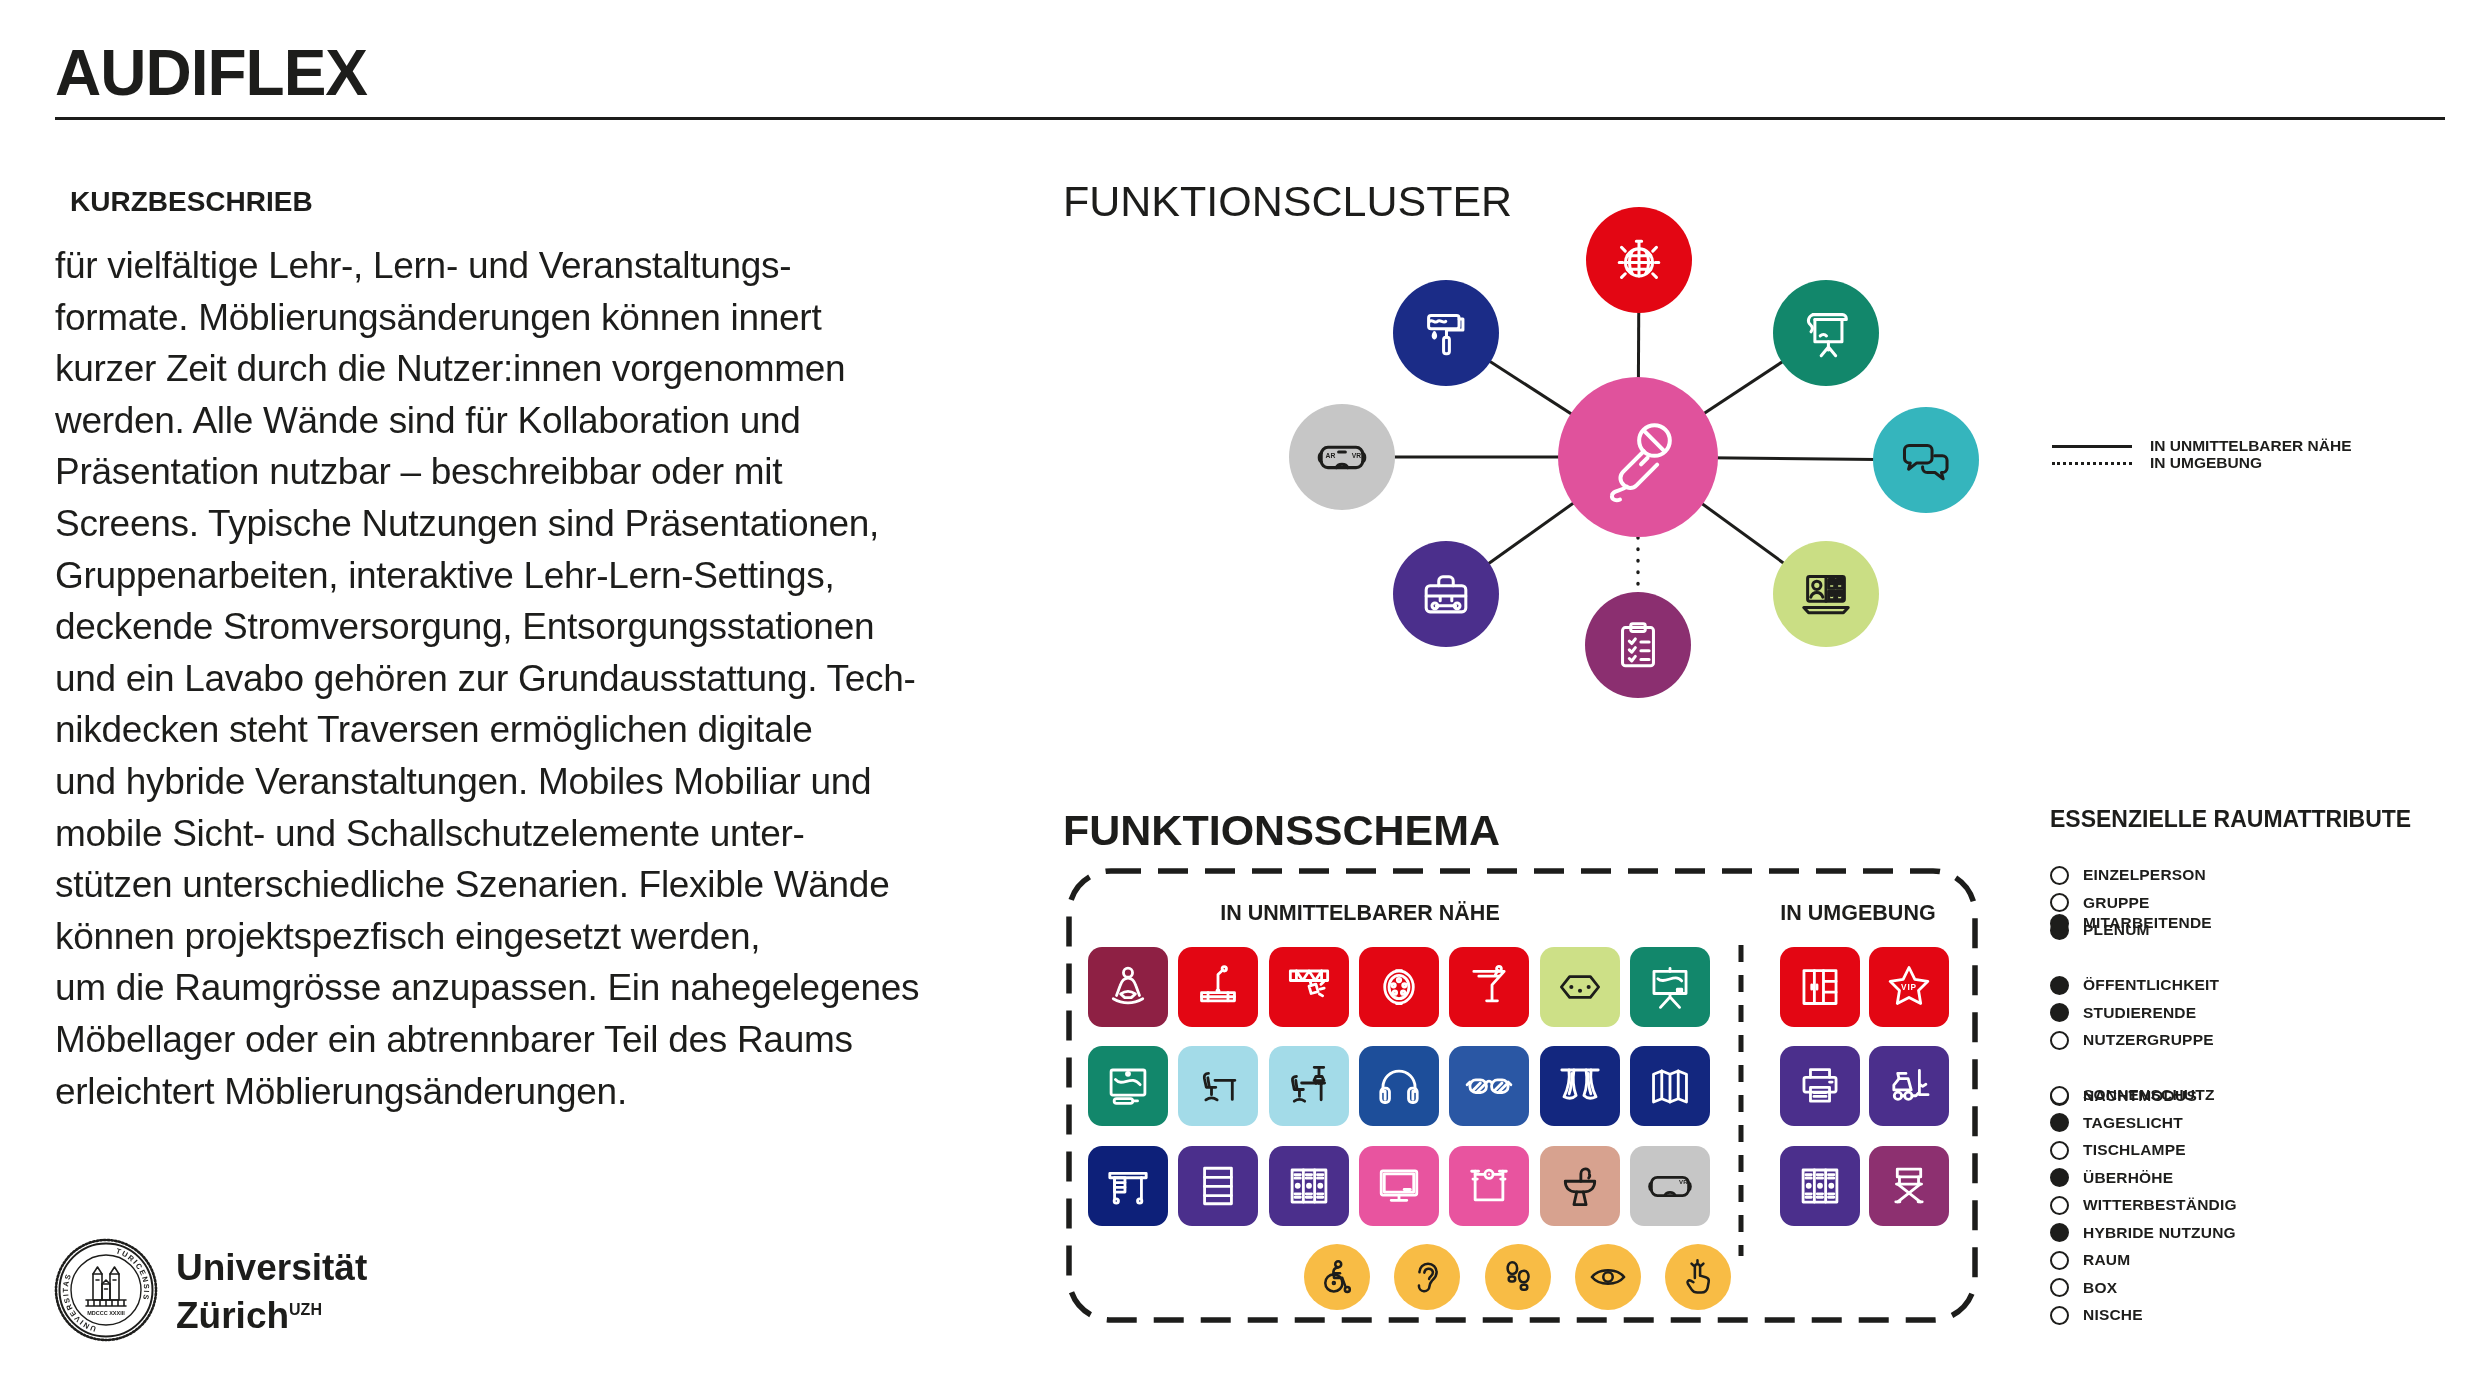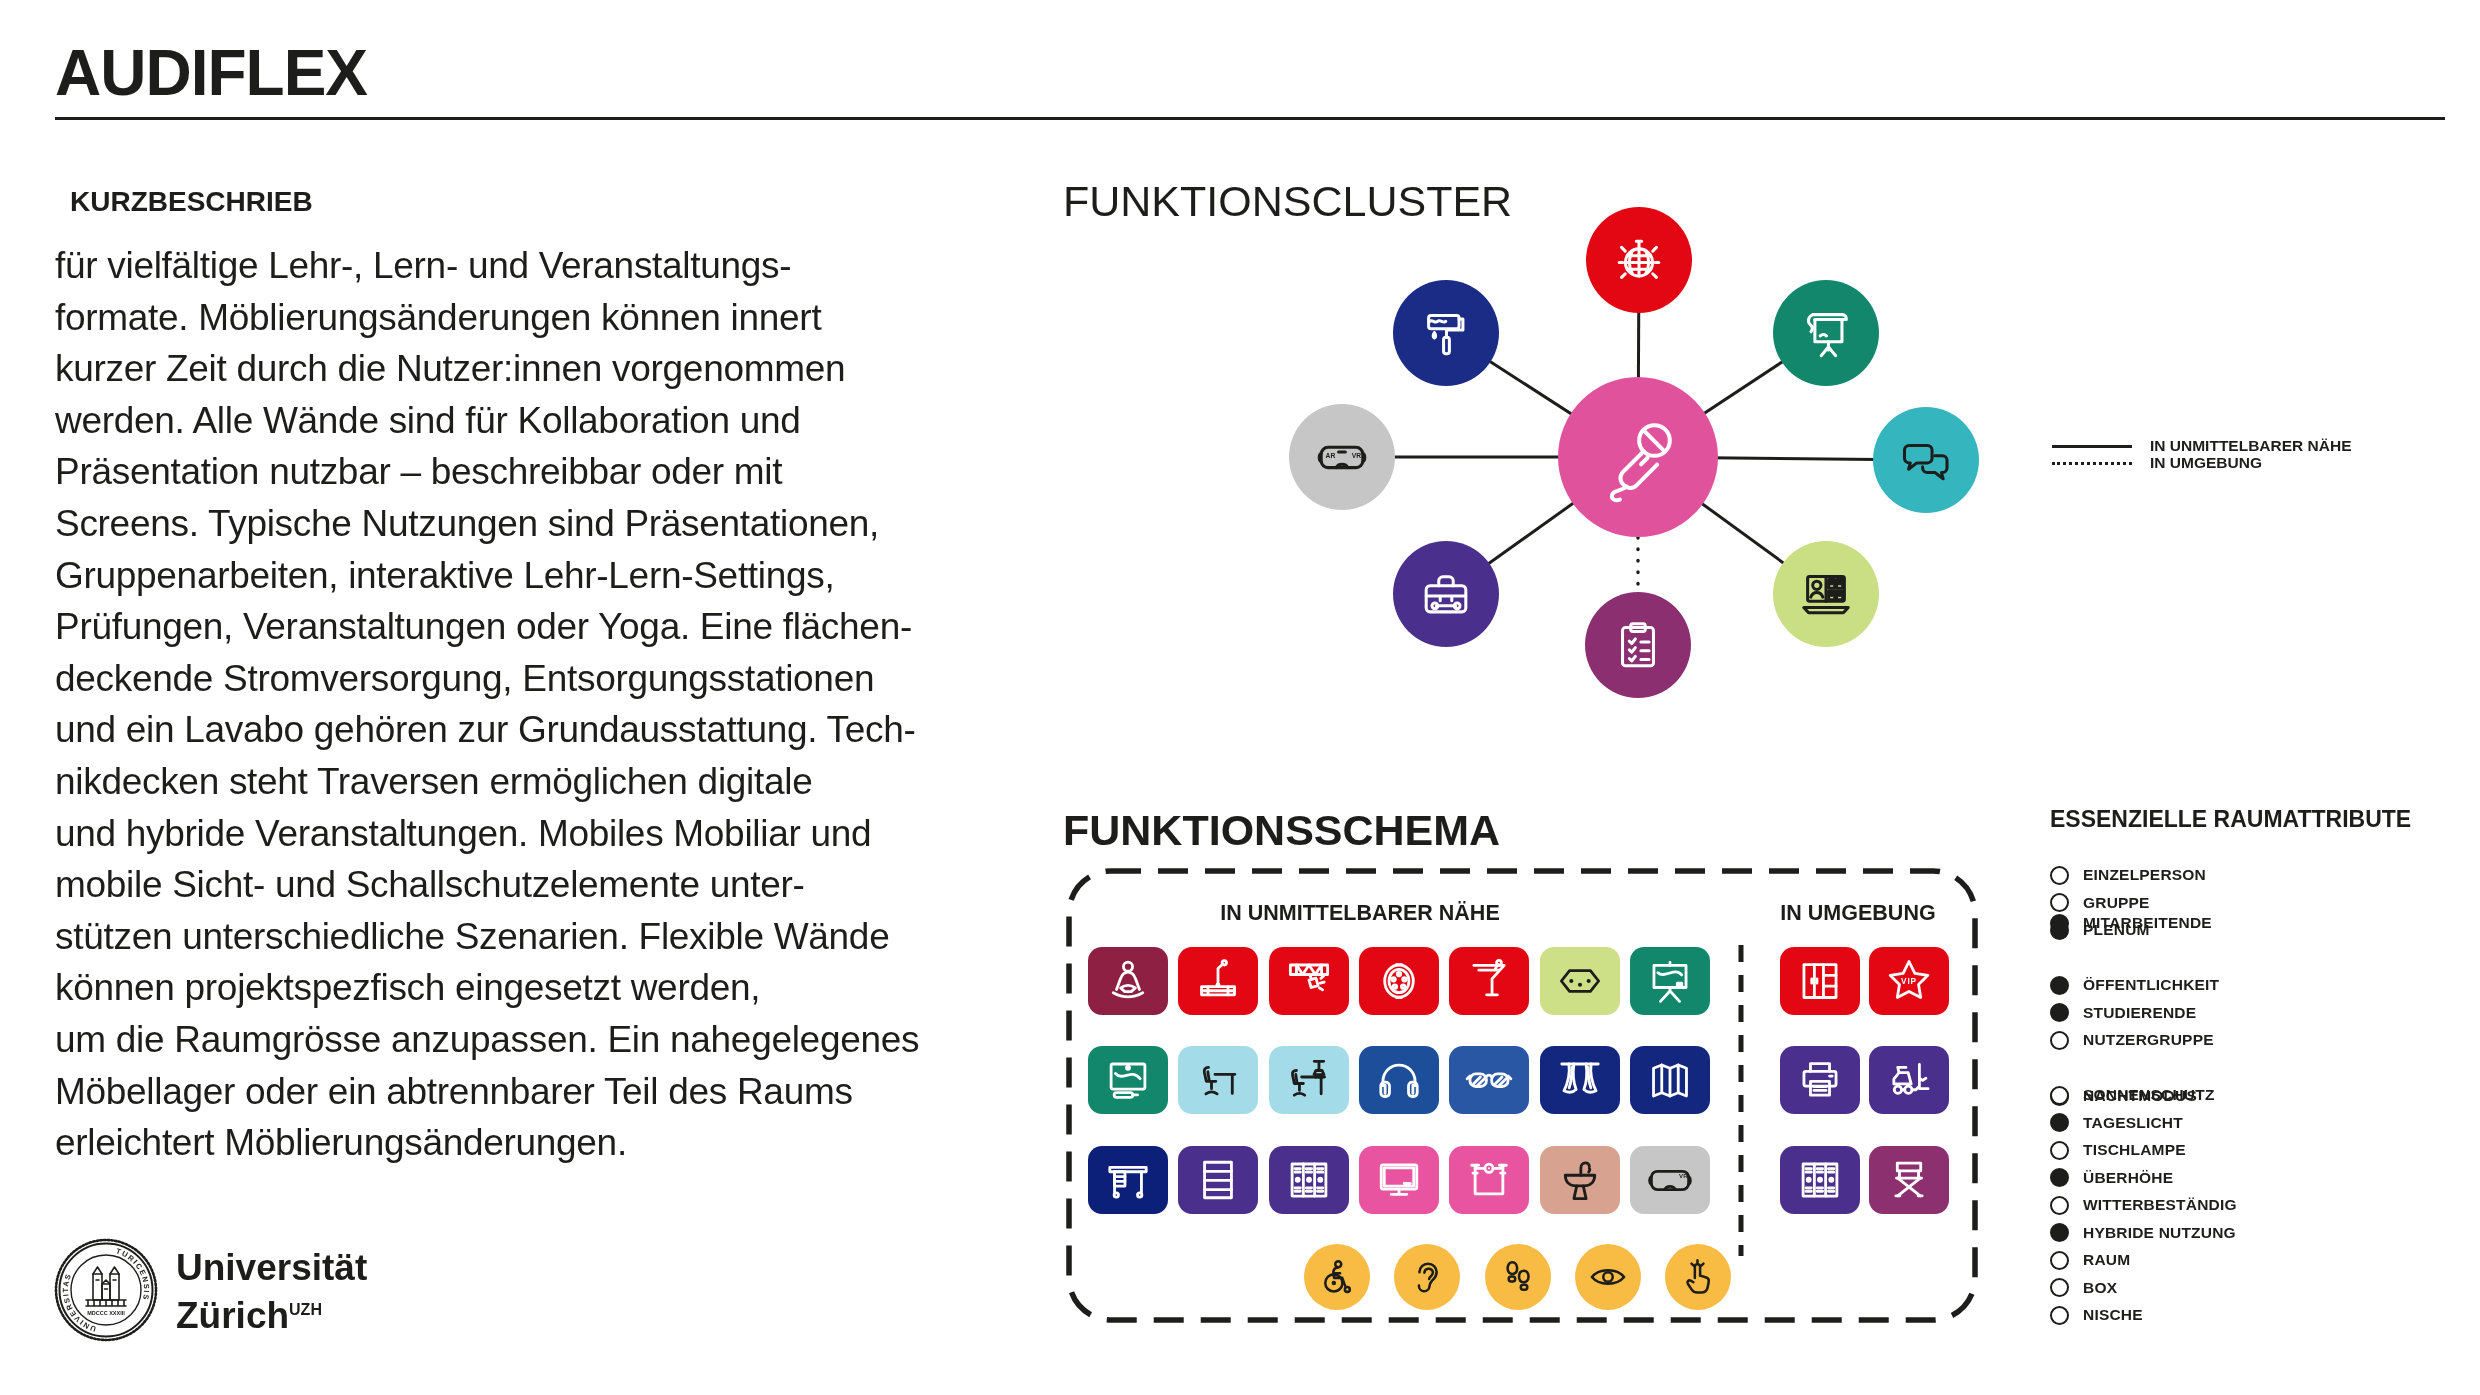--- a/index.html
+++ b/index.html
@@ -15,21 +15,21 @@
   .zone-label{font-size:21.5px;font-weight:bold;transform:translateX(-50%);white-space:nowrap;}
   .legend-line{width:80px;height:0;border-top:3px solid #1d1d1b;}
   .legend-line.dotted{border-top:3.5px dotted #1d1d1b;}
   .legend-label{font-size:15.5px;font-weight:bold;white-space:nowrap;}
   #attr-heading{left:2050px;top:806px;font-size:23px;font-weight:bold;white-space:nowrap;}
   .attr-item{position:absolute;left:2050px;display:flex;align-items:center;height:22px;}
   .attr-bullet{width:15px;height:15px;border:2.2px solid #1d1d1b;border-radius:50%;
                margin-right:14px;flex:0 0 auto;background:#fff;}
   .attr-bullet.filled{background:#1d1d1b;}
   .attr-label{font-size:15.5px;font-weight:bold;letter-spacing:0.2px;white-space:nowrap;}
-  .tile{position:absolute;width:80px;height:68px;border-radius:14px;
+  .tile{position:absolute;width:80px;height:80px;border-radius:14px;
         display:flex;align-items:center;justify-content:center;}
   .access-circle{position:absolute;width:66px;height:66px;border-radius:50%;
         display:flex;align-items:center;justify-content:center;}
   #logo-text{left:176px;top:1247px;font-size:37px;font-weight:bold;line-height:42px;}
   #logo-text sup{font-size:16px;font-weight:bold;}
   svg{display:block;}
 </style>
 </head>
 <body>
 
@@ -38,21 +38,20 @@
 
 <div class="abs" id="kurz-heading">KURZBESCHRIEB</div>
 <div class="abs" id="kurz-lines">
     <div>für vielfältige Lehr-, Lern- und Veranstaltungs-</div>
     <div>formate. Möblierungsänderungen können innert</div>
     <div>kurzer Zeit durch die Nutzer:innen vorgenommen</div>
     <div>werden. Alle Wände sind für Kollaboration und</div>
     <div>Präsentation nutzbar – beschreibbar oder mit</div>
     <div>Screens. Typische Nutzungen sind Präsentationen,</div>
     <div>Gruppenarbeiten, interaktive Lehr-Lern-Settings,</div>
-    <div>Prüfungen, Veranstaltungen oder Yoga. Eine flächen-</div>
     <div>deckende Stromversorgung, Entsorgungsstationen</div>
     <div>und ein Lavabo gehören zur Grundausstattung. Tech-</div>
     <div>nikdecken steht Traversen ermöglichen digitale</div>
     <div>und hybride Veranstaltungen. Mobiles Mobiliar und</div>
     <div>mobile Sicht- und Schallschutzelemente unter-</div>
     <div>stützen unterschiedliche Szenarien. Flexible Wände</div>
     <div>können projektspezfisch eingesetzt werden,</div>
     <div>um die Raumgrösse anzupassen. Ein nahegelegenes</div>
     <div>Möbellager oder ein abtrennbarer Teil des Raums</div>
     <div>erleichtert Möblierungsänderungen.</div>

